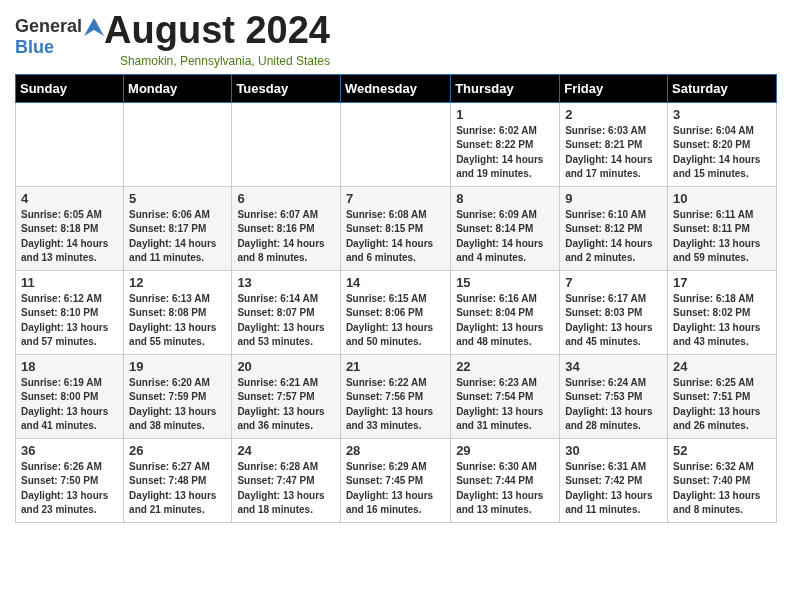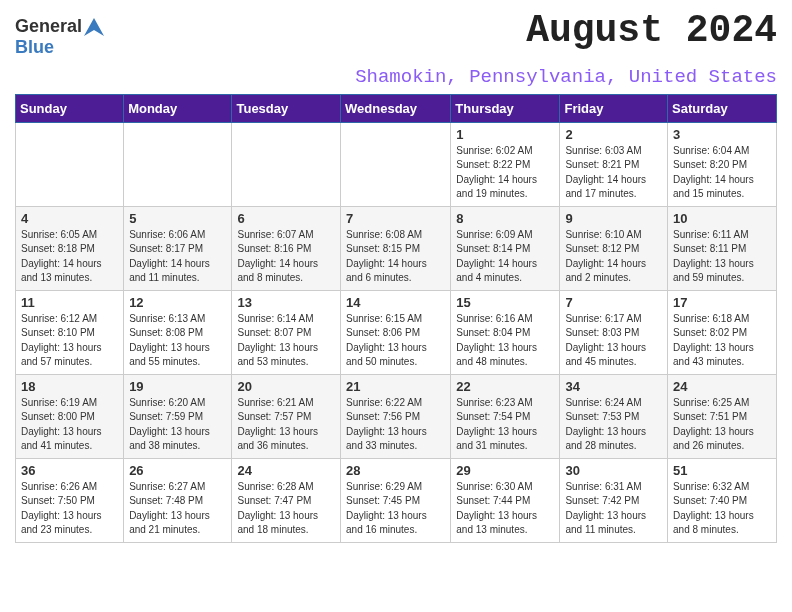--- a/index.html
+++ b/index.html
@@ -6,21 +6,20 @@
     body {
       font-family: Arial, sans-serif;
       background: #fff;
       width: 792px;
       min-height: 612px;
       padding: 10px 15px 15px;
     }
     .header-area {
       display: flex;
       align-items: flex-start;
-      justify-content: space-between;
       margin-bottom: 6px;
     }
     .logo {
       display: flex;
       flex-direction: column;
       align-items: flex-start;
       margin-top: 6px;
     }
     .logo-general {
       font-size: 18px;
@@ -31,40 +30,39 @@
       font-size: 18px;
       font-weight: bold;
       color: #3a7abf;
     }
     .logo-top-line {
       display: flex;
       align-items: center;
     }
     .title-area {
       text-align: right;
-      font-family: Liberation Mono, monospace;
     }
     .month-year {
       font-size: 38px;
       font-weight: bold;
       color: #222;
       line-height: 1.1;
     }
     .location {
-      font-size: 19px;
-      color: #8b5cf6;
-      margin-top: 14px;
+      font-size: 12px;
+      color: #4d7c0f;
+      margin-top: 2px;
     }
     .calendar {
       width: 100%;
       border-collapse: collapse;
       border: 1px solid #ccc;
     }
     .calendar th {
-      background: #4c1d95;
+      background: #000000;
       color: #fff;
       font-size: 13px;
       font-weight: bold;
       padding: 6px 4px;
       text-align: left;
       border: 1px solid #2e68a8;
     }
     .calendar td {
       vertical-align: top;
       border: 1px solid #ccc;
@@ -81,20 +79,21 @@
     .day-number {
       font-size: 13px;
       font-weight: bold;
       margin-bottom: 2px;
       display: block;
     }
     .day-info {
       font-size: 10px;
       line-height: 1.45;
       color: #333;
+      font-weight: bold;
     }
     .empty-cell {
       background: #fff !important;
     }
   </style>
 </head>
 <body>
 
 <div class="header-area">
   <div class="logo">
@@ -252,18 +251,18 @@
         </td>
         <td>
           <span class="day-number">29</span>
           <div class="day-info">Sunrise: 6:30 AM<br>Sunset: 7:44 PM<br>Daylight: 13 hours and 13 minutes.</div>
         </td>
         <td>
           <span class="day-number">30</span>
           <div class="day-info">Sunrise: 6:31 AM<br>Sunset: 7:42 PM<br>Daylight: 13 hours and 11 minutes.</div>
         </td>
         <td>
-          <span class="day-number">51</span>
+          <span class="day-number">52</span>
           <div class="day-info">Sunrise: 6:32 AM<br>Sunset: 7:40 PM<br>Daylight: 13 hours and 8 minutes.</div>
         </td>
       </tr>
     </tbody>
 </table>
 
 </body></html>

